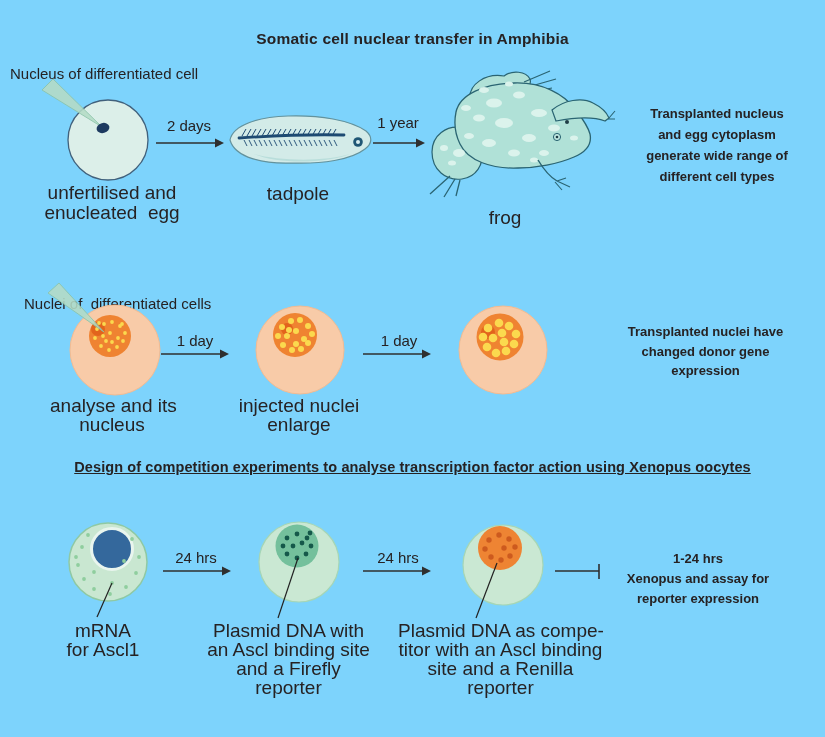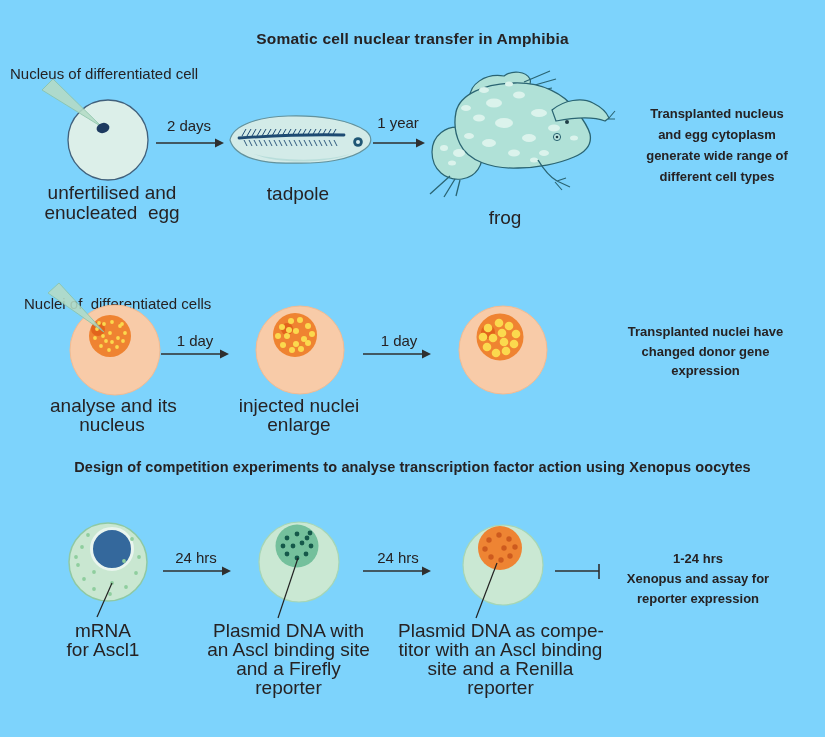--- a/index.html
+++ b/index.html
@@ -7,21 +7,21 @@
           font-family:"Liberation Sans", sans-serif;color:#262223;}
   .abs{position:absolute;}
   .title{font-weight:bold;font-size:15.5px;text-align:center;letter-spacing:.2px;}
   .callout{font-size:15px;white-space:pre;}
   .cap{font-size:19px;text-align:center;line-height:19px;}
   .cap div{white-space:pre;}
   .cap20 div{line-height:20px;}
   .alabel{font-size:15px;text-align:center;white-space:pre;}
   .note{font-weight:bold;font-size:13px;text-align:center;line-height:20px;}
   .note div{white-space:pre;}
-  .sec-title{font-weight:bold;font-size:14.5px;text-align:center;letter-spacing:.1px;}
+  .sec-title{font-weight:bold;font-size:14.5px;text-align:center;letter-spacing:.1px;text-decoration:underline;}
   svg{display:block;overflow:visible;}
 </style>
 </head>
 <body>
 
 <div id="canvas">
 
   <div class="abs title" style="left:0;top:30px;width:825px;">Somatic cell nuclear transfer in Amphibia</div>
 
   <div class="abs callout" style="left:10px;top:65px;">Nucleus of differentiated cell</div>

